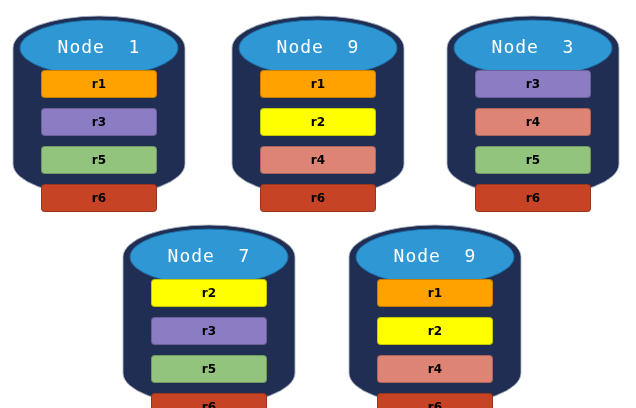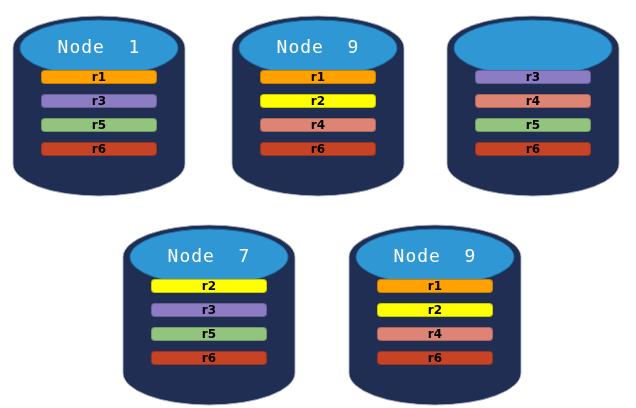--- a/index.html
+++ b/index.html
@@ -60,21 +60,21 @@
   .bars {
     position: absolute;
     left: 30px;
     top: 62px;
     width: 116px;
     display: flex;
     flex-direction: column;
     gap: 10px;
   }
   .bar {
-    height: 14px;
+    height: 28px;
     border-radius: 4px;
     border: 1px solid rgba(0,0,0,0.22);
     box-sizing: border-box;
     display: flex;
     align-items: center;
     justify-content: center;
   }
   .bar-label {
     color: var(--bar-text, #000000);
     font-size: 12px;
@@ -129,20 +129,21 @@
           <span class="bar-label">r6</span>
         </div>
       </div>
     </div>
 
     <div class="node pos-2">
       <svg class="cyl" viewBox="0 0 176 190" aria-hidden="true">
         <path class="cyl-body" d="M 2,40 A 86,32 0 0 1 174,40 L 174,156 A 86,32 0 0 1 2,156 Z"></path>
         <ellipse class="cyl-top" cx="88" cy="40" rx="79" ry="28"></ellipse>
       </svg>
+      <div class="node-title">Node  3</div>
       <div class="bars">
         <div class="bar" style="background: rgb(140, 124, 196);">
           <span class="bar-label">r3</span>
         </div>
         <div class="bar" style="background: rgb(221, 132, 116);">
           <span class="bar-label">r4</span>
         </div>
         <div class="bar" style="background: rgb(147, 196, 125);">
           <span class="bar-label">r5</span>
         </div>

